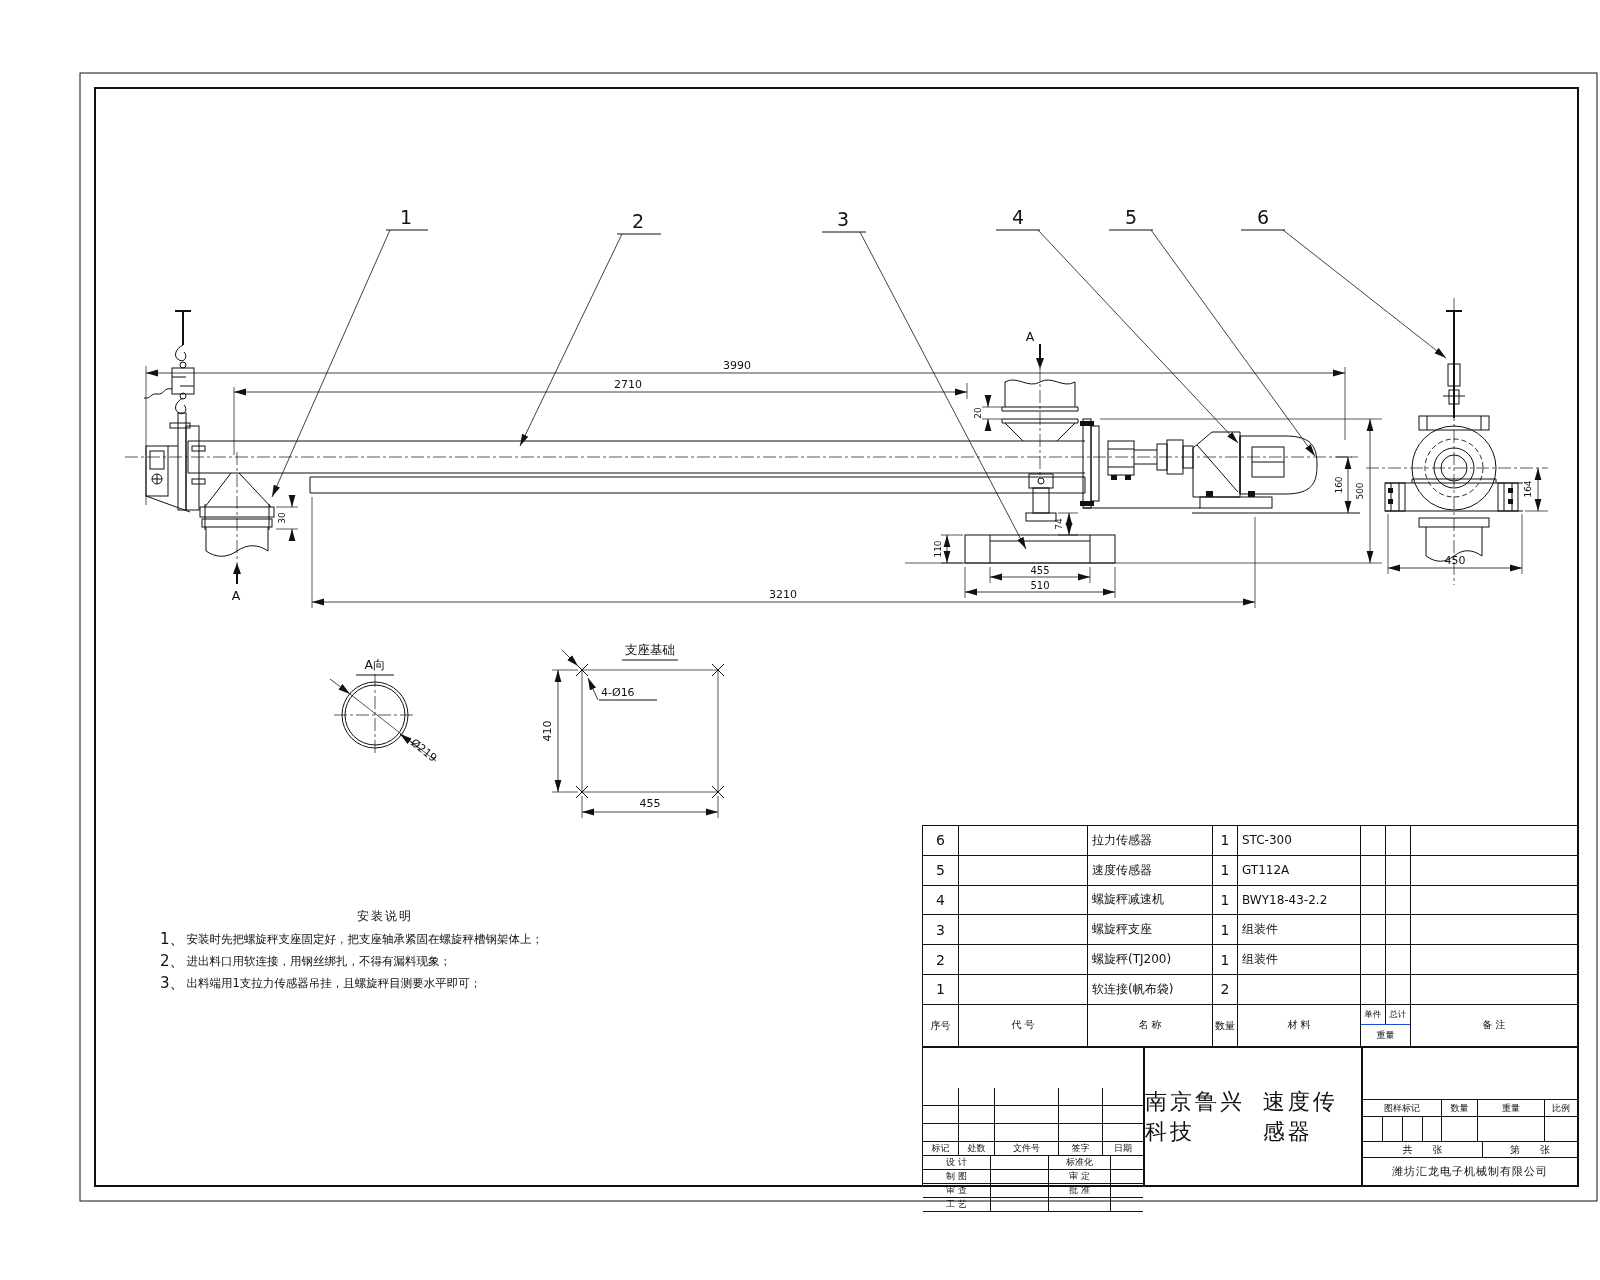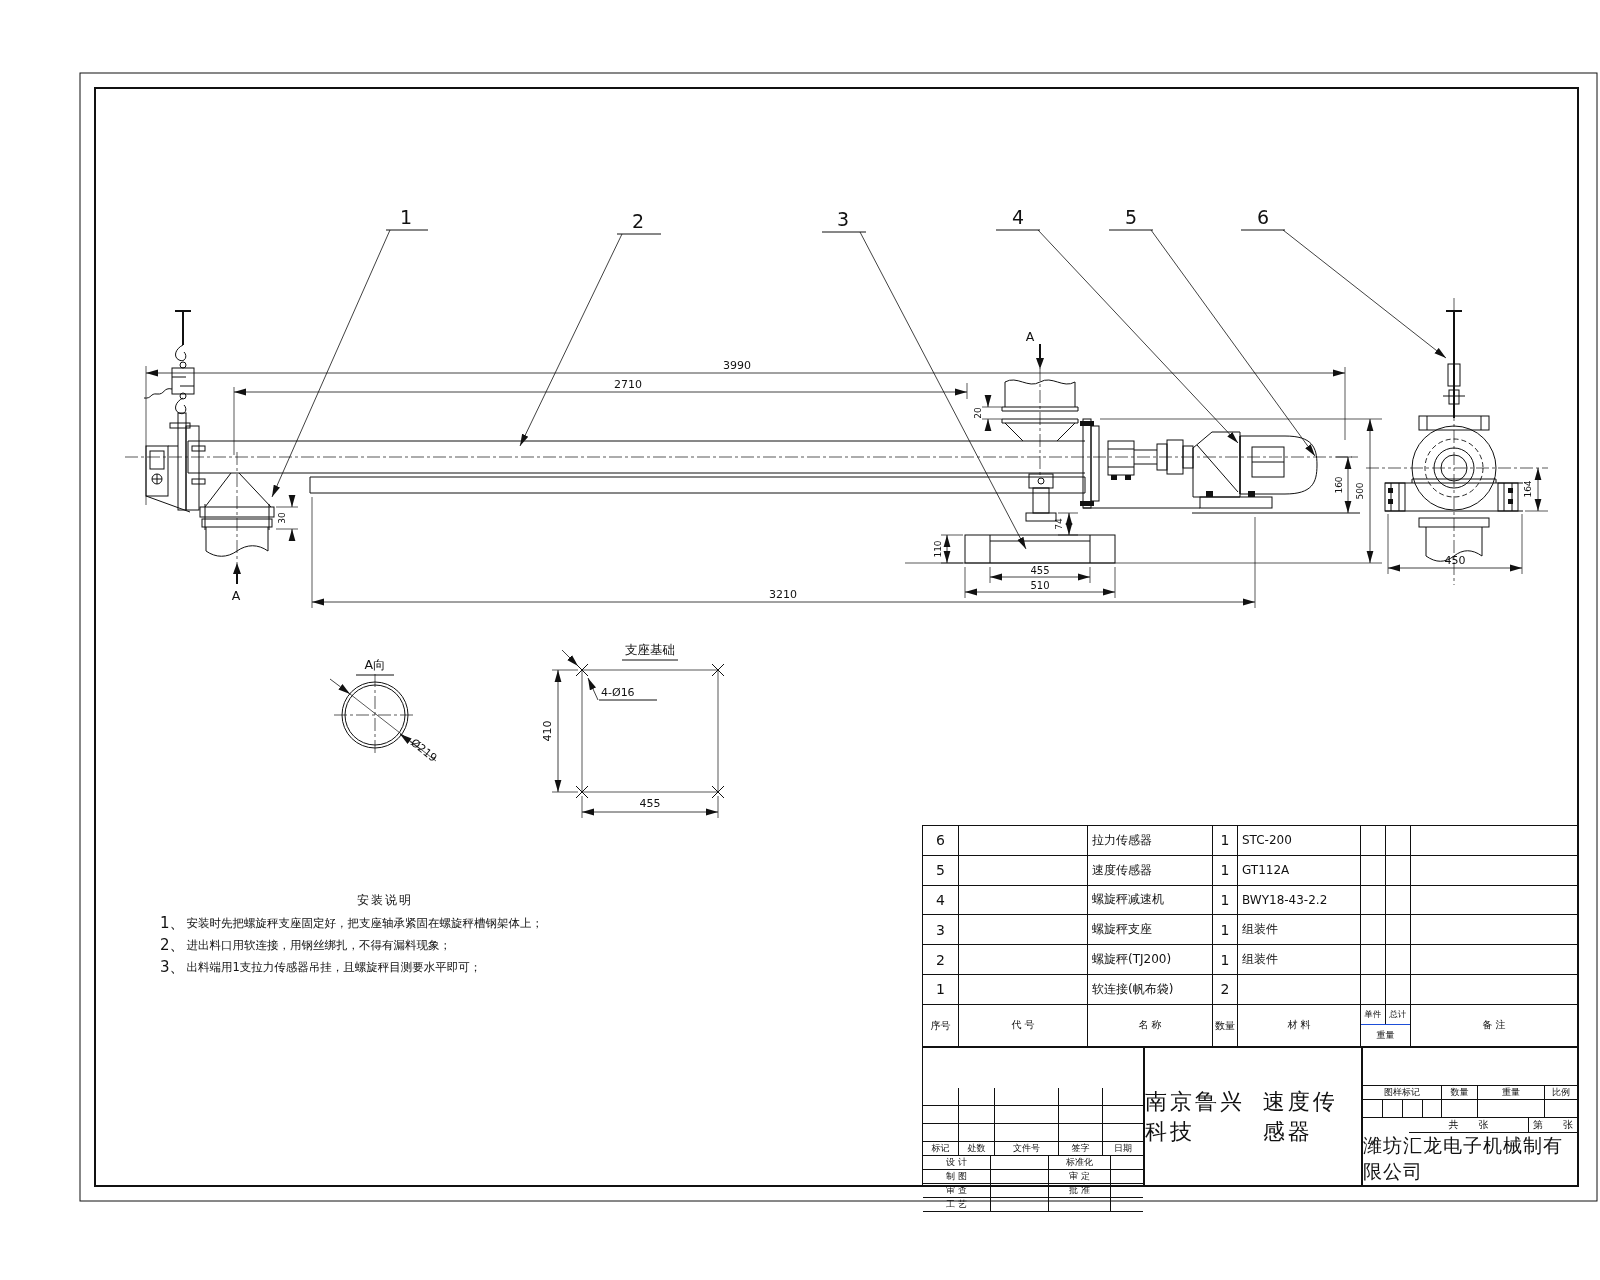--- a/index.html
+++ b/index.html
@@ -14,21 +14,21 @@
   svg .dash{stroke:#111;stroke-width:0.9;fill:none;stroke-dasharray:5 3;}
   svg text{fill:#111;font-family:"DejaVu Sans",sans-serif;}
   svg .d{font-size:11px;}
   svg .d10{font-size:10px;}
   svg .d9{font-size:9px;}
   svg .co{font-size:19px;}
   svg .lab{font-size:12.5px;}
   svg .tc{text-anchor:middle;}
   
   .notes{position:absolute;left:160px;top:892px;width:450px;}
-  .notes .ntitle{text-align:center;font-size:12px;letter-spacing:2px;}
+  .notes .ntitle{text-align:center;font-size:12px;letter-spacing:2px;margin-top:16px;}
   .notes .nitem{margin-top:7px;font-size:11.5px;line-height:15px;display:flex;align-items:flex-start;}
   .notes .nno{font-size:15px;line-height:15px;margin-right:2px;flex:none;}
   
   .tbl{position:absolute;box-sizing:border-box;border:1.6px solid #111;background:#fff;}
   .bom{left:922px;top:825px;width:656px;height:222px;display:grid;
        grid-template-columns:36px 129px 125px 25px 123px 25px 25px 1fr;
        grid-template-rows:repeat(6,29.8px) 1fr;}
   .c{border-right:1px solid #111;border-bottom:1px solid #111;display:flex;align-items:center;
      justify-content:center;font-size:12px;overflow:hidden;box-sizing:border-box;}
   .c.last{border-right:none;}
@@ -47,23 +47,23 @@
   .tb-l-top{display:grid;grid-template-columns:36px 36px 64px 44px 1fr;grid-template-rows:18px 18px 18px 1fr;height:71px;margin-top:40px;}
   .tb-l-bot{display:grid;grid-template-columns:68px 58px 62px 1fr;grid-template-rows:repeat(4,1fr);height:68px;}
   .tb .c{font-size:9px;}
   .tb-title{width:220px;flex:none;border-left:2px solid #111;border-right:2px solid #111;
             display:flex;align-items:center;justify-content:center;box-sizing:border-box;}
   .tb-title .t1{font-size:22px;letter-spacing:3px;line-height:30px;}
   .tb-right{flex:1;display:flex;flex-direction:column;}
   .tb-r1{height:51px;border-bottom:1px solid #111;}
   .tb-r2{height:17px;display:grid;grid-template-columns:79px 36px 67px 1fr;}
   .tb-r3{height:25px;display:grid;grid-template-columns:20px 20px 20px 19px 36px 67px 1fr;}
-  .tb-r4{height:16px;display:grid;grid-template-columns:120px 1fr;padding-left:46px;}
+  .tb-r4{height:16px;display:grid;grid-template-columns:120px 1fr;}
   .tb-r4 .c{font-size:10px;}
-  .tb-r5{flex:1;display:flex;align-items:center;justify-content:center;font-size:19px;letter-spacing:1px;}
+  .tb-r5{flex:1;display:flex;align-items:center;justify-content:center;font-size:11px;letter-spacing:1px;}
 </style>
 </head>
 <body>
 
 <div class="page">
 
 <svg width="1600" height="1280" viewBox="0 0 1600 1280">
   <defs>
     <marker id="ae" markerWidth="13" markerHeight="8" refX="12" refY="4" orient="auto" markerUnits="userSpaceOnUse">
       <path d="M0,0.6 L12,4 L0,7.4 Z" fill="#111"></path>
@@ -326,21 +326,21 @@
     <span>出料端用1支拉力传感器吊挂，且螺旋秤目测要水平即可；</span>
   </div>
 </div>
 
 <div class="tbl bom">
 
   <div class="c num">6</div>
   <div class="c"></div>
   <div class="c lft">拉力传感器</div>
   <div class="c num">1</div>
-  <div class="c lft">STC-200</div>
+  <div class="c lft">STC-300</div>
   <div class="c"></div>
   <div class="c"></div>
   <div class="c last"></div>
 
   <div class="c num">5</div>
   <div class="c"></div>
   <div class="c lft">速度传感器</div>
   <div class="c num">1</div>
   <div class="c lft">GT112A</div>
   <div class="c"></div>

